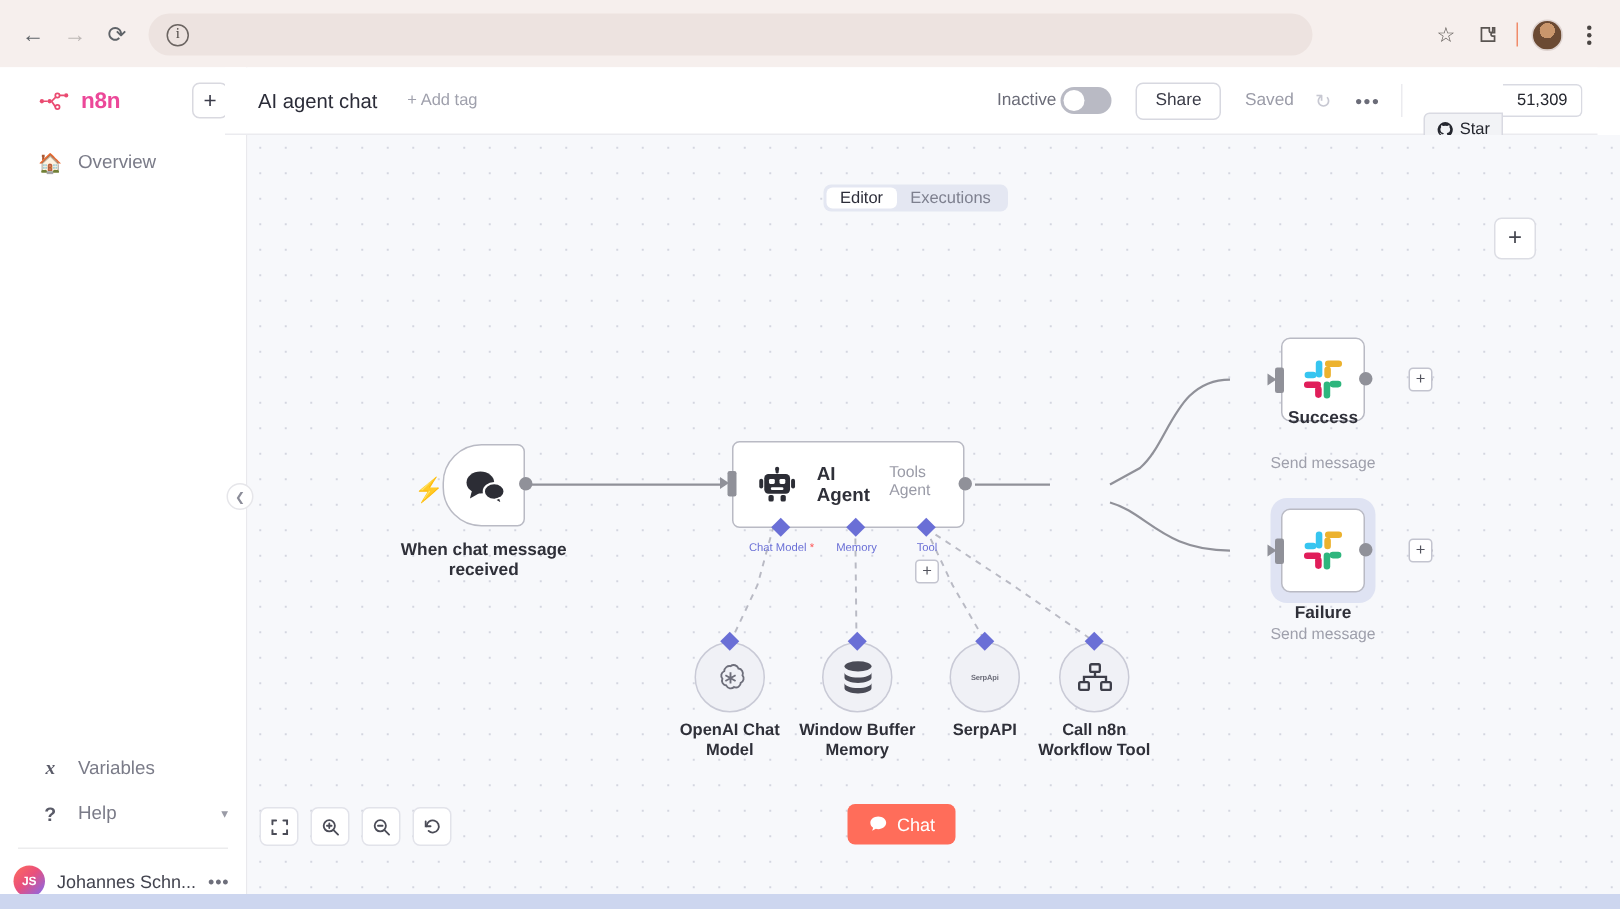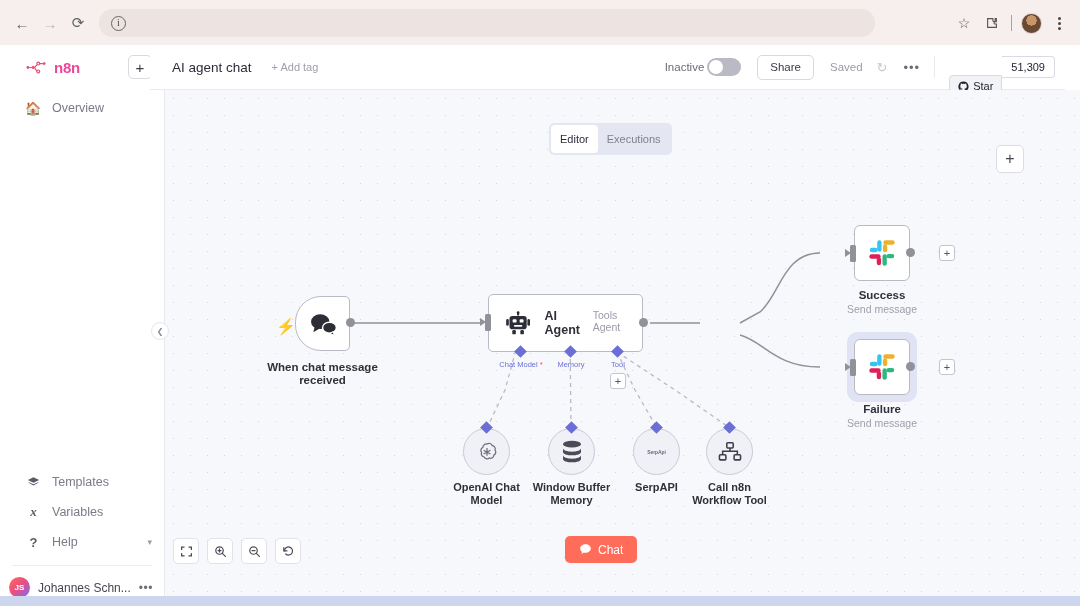--- a/index.html
+++ b/index.html
@@ -132,21 +132,21 @@
     height: 22px; padding: 0 9px; background: #fff; border: 1px solid #d9dae2; border-left: none;
     border-radius: 0 4px 4px 0; display: flex; align-items: center;
     font-size: 11px; color: #24262e;
   }
 
   
   #tabs {
     position: absolute; left: 549px; top: 78px; z-index: 25;
     display: flex; background: #e4e7f2; border-radius: 5px; padding: 2px;
   }
-  .tab { height: 28px; padding: 0 9px; display: flex; align-items: center; font-size: 11px; border-radius: 4px; }
+  .tab { height: 14px; padding: 0 9px; display: flex; align-items: center; font-size: 11px; border-radius: 4px; }
   .tab.active { background: #fff; color: #2c2d39; }
   .tab.inactive { color: #7e808f; }
 
   
   #canvas {
     position: absolute; left: 165px; top: 45px; width: 915px; height: 516px;
     background-color: #f7f8fb;
     background-image: radial-gradient(circle, #d4d6e0 0.9px, transparent 0.9px);
     background-size: 17px 17px;
     overflow: hidden;
@@ -323,29 +323,20 @@
     </div>
 
     <div id="sidebar-nav">
       <div class="side-item">
         <span class="s-ico">🏠</span>
         <span>Overview</span>
       </div>
     </div>
 
     <div id="sidebar-bottom">
-      <div class="side-item">
-        <span class="s-ico">
-          <svg width="13" height="13" viewBox="0 0 16 16" fill="#5a5b68">
-            <path d="M8 1.6 15 5 8 8.4 1 5z"></path>
-              <path d="M2.4 7.6 8 10.3l5.6-2.7.9.5L8 11.8 1.5 8.1z"></path>
-          </svg>
-        </span>
-        <span>Templates</span>
-      </div>
       <div class="side-item">
         <span class="s-ico" style="font-weight:bold;font-style:italic;font-family:'Liberation Serif',serif;">x</span>
         <span>Variables</span>
       </div>
       <div class="side-item">
         <span class="s-ico" style="font-weight:bold;">?</span>
         <span>Help</span>
         <span class="chev-sm">▾</span>
       </div>
 
@@ -475,21 +466,21 @@
               <rect x="17" y="6" width="5" height="9" rx="2.5"></rect>
             </g>
           <g fill="#E01E5A">
               <rect x="1.5" y="17.5" width="13" height="5" rx="2.5"></rect>
               <rect x="10" y="21" width="5" height="9" rx="2.5"></rect>
             </g>
         </svg>
       </div>
       <div class="endpoint" style="left:52px; top:23px;"></div>
       <div class="plus-stub" style="left:85px; top:20px;">+</div>
-      <div class="node-label" style="top:64px;">Success</div>
+      <div class="node-label" style="top:48px;">Success</div>
       <div class="node-sub" style="top:78px;">Send message</div>
     </div>
 
     <div class="node slack-node" id="node-failure" style="left:689px; top:249px;">
       <div class="sel-halo"></div>
       <div class="arrow-in" style="left:-9px; top:24px;"></div>
       <div class="in-stub" style="left:-4px; top:20px;"></div>
       <div class="node-box">
         <svg width="28" height="28" viewBox="0 0 32 32">
           <g fill="#36C5F0">

